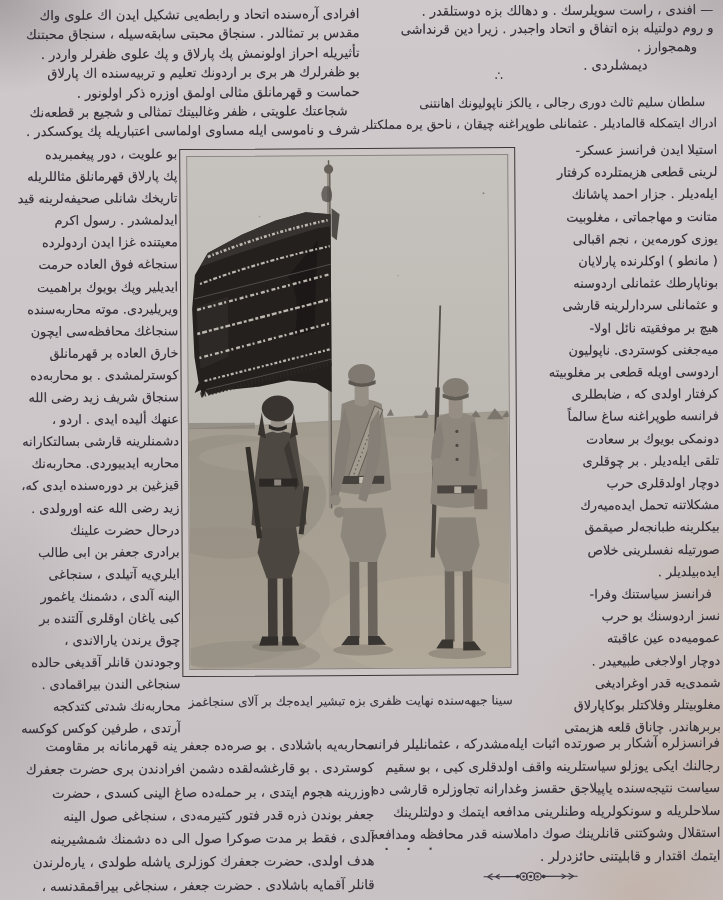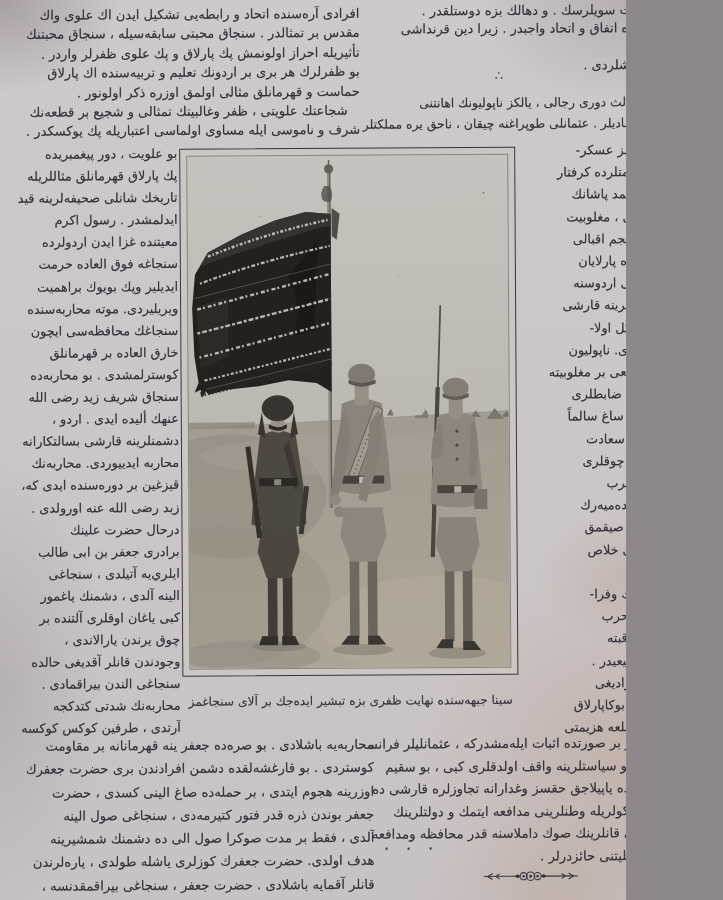--- a/index.html
+++ b/index.html
@@ -1,17 +1,17 @@
 <!DOCTYPE html>
 <html lang="ota"><head>
 <meta charset="utf-8">
 <style>
   html,body{margin:0;padding:0;background:#8e888b;}
   .page{
-    position:relative;width:626px;height:900px;overflow:hidden;
+    position:relative;width:723px;height:900px;overflow:hidden;
     font-family:"DejaVu Sans",sans-serif;color:#37333b;
     background:
       radial-gradient(ellipse 170px 130px at 0% 0%, rgba(72,64,68,.30), transparent 72%),
       radial-gradient(ellipse 220px 150px at 100% 0%, rgba(92,84,88,.22), transparent 70%),
       radial-gradient(ellipse 300px 260px at 101% 84%, rgba(168,130,92,.26), transparent 72%),
       radial-gradient(ellipse 190px 130px at 88% 100%, rgba(172,138,98,.22), transparent 70%),
       radial-gradient(ellipse 150px 330px at 0% 76%, rgba(82,74,78,.16), transparent 70%),
       radial-gradient(ellipse 120px 90px at 100% 64%, rgba(160,132,96,.22), transparent 75%),
       linear-gradient(180deg,#d0c9cb 0%,#cdc6c8 55%,#c9c2c4 100%);
   }

